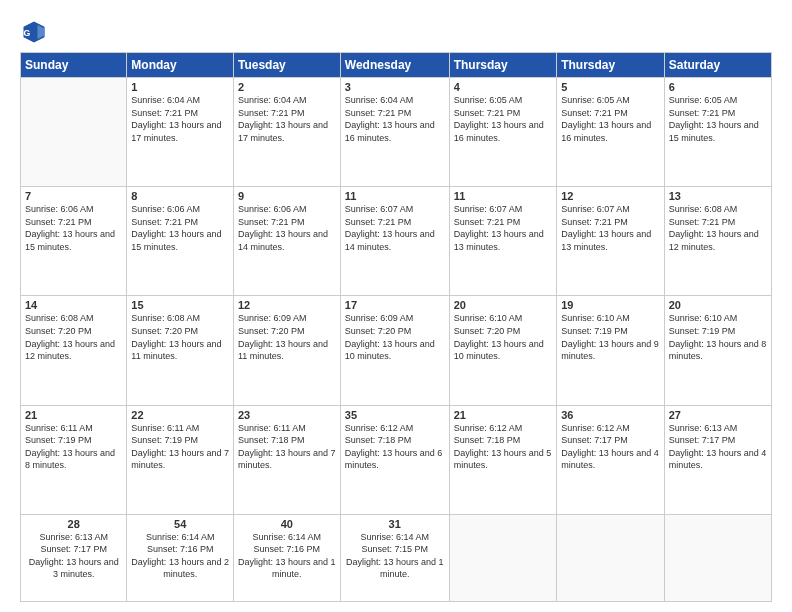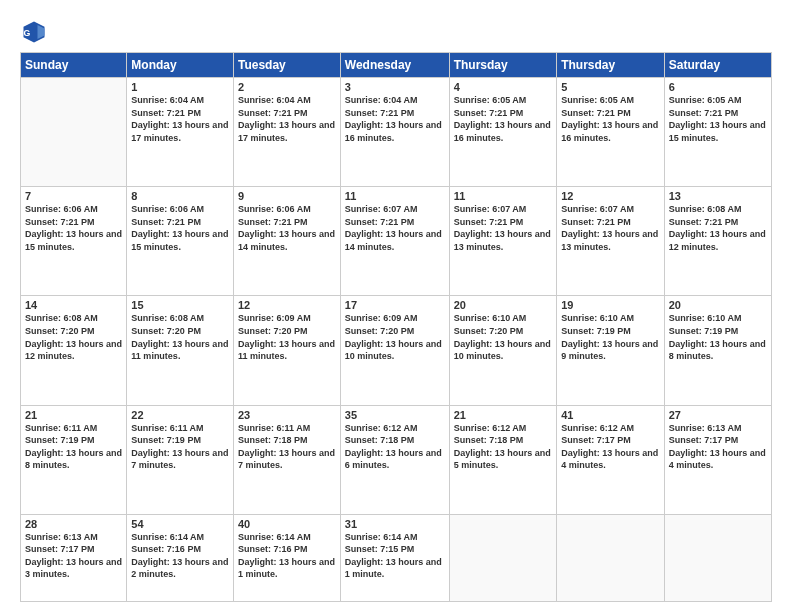--- a/index.html
+++ b/index.html
@@ -79,24 +79,24 @@
     .day-num {
       font-size: 11px;
       font-weight: bold;
       display: block;
       margin-bottom: 1px;
     }
     .day-info {
       line-height: 1.4;
       font-size: 9px;
       color: #333;
-      font-weight: bold;
     }
     .calendar tr:last-child td {
       height: 70px;
+      text-align: center;
     }
     .empty-cell {
       background: #f9f9f9;
     }
   </style>
 </head>
 <body>
 
 <div class="page">
   <div class="header-area">
@@ -232,21 +232,21 @@
           </td>
           <td>
             <span class="day-num">35</span>
             <div class="day-info">Sunrise: 6:12 AM<br>Sunset: 7:18 PM<br>Daylight: 13 hours and 6 minutes.</div>
           </td>
           <td>
             <span class="day-num">21</span>
             <div class="day-info">Sunrise: 6:12 AM<br>Sunset: 7:18 PM<br>Daylight: 13 hours and 5 minutes.</div>
           </td>
           <td>
-            <span class="day-num">41</span>
+            <span class="day-num">36</span>
             <div class="day-info">Sunrise: 6:12 AM<br>Sunset: 7:17 PM<br>Daylight: 13 hours and 4 minutes.</div>
           </td>
           <td>
             <span class="day-num">27</span>
             <div class="day-info">Sunrise: 6:13 AM<br>Sunset: 7:17 PM<br>Daylight: 13 hours and 4 minutes.</div>
           </td>
         </tr>
         <tr>
           <td>
             <span class="day-num">28</span>

